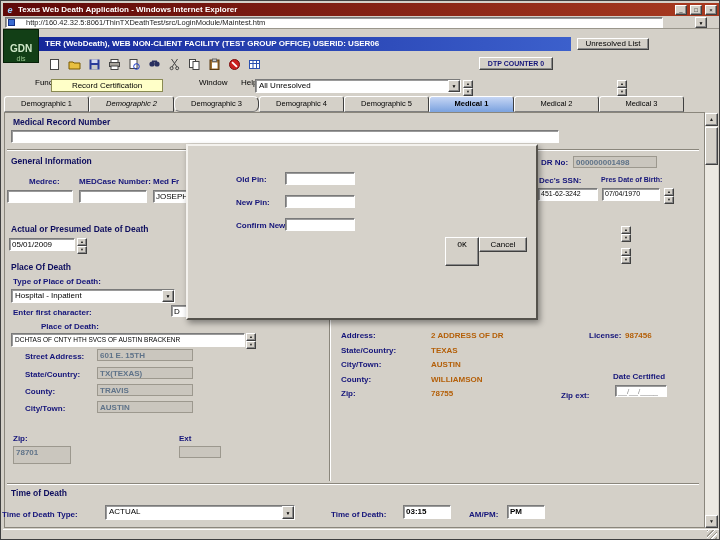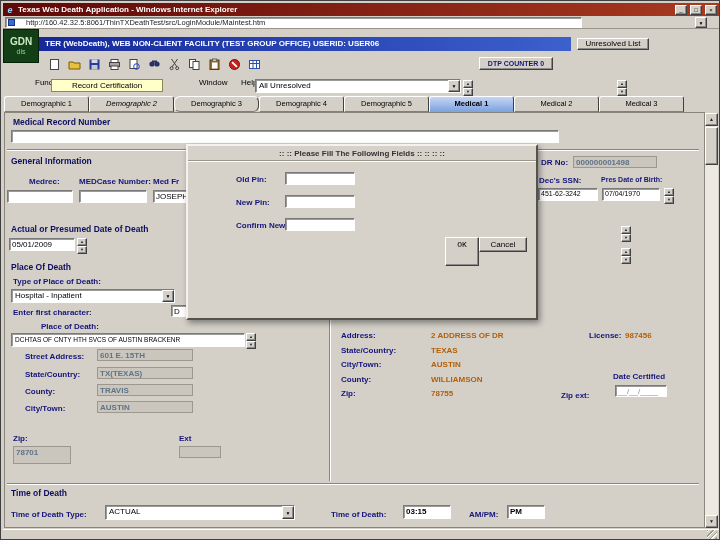--- a/index.html
+++ b/index.html
@@ -5,26 +5,26 @@
   *{margin:0;padding:0;box-sizing:border-box;font-family:"Liberation Sans",sans-serif;}
   body{background:#666;}
   .screen{position:relative;width:720px;height:540px;background:#d4d0c8;overflow:hidden;border:1px solid #404040;}
   .abs{position:absolute;}
   .titlebar{left:2px;top:2px;width:716px;height:13px;background:linear-gradient(to right,#5e0808,#a83a20);color:#fff;display:flex;align-items:center;gap:3px;padding:0 2px;}
   .titlebar .t{font-size:8px;font-weight:bold;white-space:nowrap;flex:1;}
   .ie-e{color:#9ad0ff;font-size:9px;font-weight:bold;font-style:italic;width:10px;text-align:center;}
   .btn3d{background:#d4d0c8;border:1px solid;border-color:#fff #404040 #404040 #fff;box-shadow:inset -1px -1px 0 #8a8a8a;}
   .win-btn{width:12px;height:10px;font-size:6px;line-height:8px;text-align:center;color:#000;}
   .addressbar{left:2px;top:15px;width:716px;height:13px;background:#d4d0c8;border-bottom:1px solid #9a968c;}
-  .addr-field{left:4px;top:16px;width:577px;height:11px;font-size:7.5px;line-height:9px;color:#222;padding-left:20px;white-space:nowrap;overflow:hidden;}
+  .addr-field{left:4px;top:16px;width:658px;height:11px;font-size:7.5px;line-height:9px;color:#222;padding-left:20px;white-space:nowrap;overflow:hidden;}
   .sunken{background:#fff;border:1px solid;border-color:#7a7a7a #fff #fff #7a7a7a;box-shadow:inset 1px 1px 0 #9a9a9a;}
   .addr-icon{left:7px;top:18px;width:7px;height:7px;background:#3a6cd0;border:1px solid #16328a;}
   .addr-arrow{left:694px;top:16px;width:12px;height:11px;font-size:5px;line-height:10px;text-align:center;}
   .logo{left:2px;top:28px;width:36px;height:34px;background:#123f16;border:1px solid #062008;color:#cfe8c8;text-align:center;}
-  .logo .l1{font-size:10px;font-weight:bold;line-height:13px;margin-top:5px;}
+  .logo .l1{font-size:10px;font-weight:bold;line-height:13px;margin-top:12px;}
   .logo .l2{font-size:7px;line-height:8px;color:#9ac890;}
   .appbar{left:38px;top:36px;width:532px;height:14px;background:linear-gradient(to right,#16289a,#3c60cc);color:#fff;font-size:8px;font-weight:bold;line-height:14px;padding-left:6px;white-space:nowrap;overflow:hidden;}
   .ticon{top:55px;width:19px;height:17px;display:flex;align-items:center;justify-content:center;background:#d4d0c8;border:1px solid #d4d0c8;}
   .dtp{left:478px;top:56px;width:74px;height:13px;font-size:7px;font-weight:bold;color:#14147a;text-align:center;line-height:11px;}
   .menu-item{top:77px;font-size:8px;color:#000;white-space:nowrap;padding-left:24px;}
   .menu-hl{left:50px;top:78px;width:112px;height:13px;background:#ffffc8;border:1px solid #8a8a52;font-size:8px;line-height:11px;text-align:center;color:#000;}
   .combo{font-size:8px;line-height:11px;padding-left:3px;white-space:nowrap;overflow:hidden;}
   .combo-arrow{width:12px;height:100%;position:absolute;right:0;top:0;font-size:5px;line-height:11px;text-align:center;}
   .spin{width:10px;display:flex;flex-direction:column;}
   .spin>div{flex:1;font-size:4px;line-height:6px;text-align:center;color:#222;}
@@ -251,42 +251,41 @@
   <span class="abs oval" style="left:430px;top:374px;">WILLIAMSON</span>
   <span class="abs lbl" style="left:340px;top:388px;">Zip:</span>
   <span class="abs oval" style="left:430px;top:388px;">78755</span>
   <span class="abs lbl" style="left:560px;top:390px;">Zip ext:</span>
   <span class="abs lbl" style="left:612px;top:371px;">Date Certified</span>
   <div class="abs sunken field" style="left:614px;top:384px;width:52px;height:12px;color:#888;">__/__/____</div>
 
   <div class="abs groove" style="left:6px;top:482px;width:692px;"></div>
 
   <span class="abs sec" style="left:10px;top:487px;">Time of Death</span>
-  <span class="abs lbl" style="left:10px;top:509px;">Time of Death Type:</span>
+  <span class="abs lbl" style="left:1px;top:509px;">Time of Death Type:</span>
   <div class="abs sunken combo" style="left:104px;top:504px;width:190px;height:15px;">
     <span>ACTUAL</span>
     <span class="combo-arrow btn3d" style="line-height:13px;">▼</span>
   </div>
   <span class="abs lbl" style="left:330px;top:509px;">Time of Death:</span>
   <div class="abs sunken field" style="left:402px;top:504px;width:48px;height:14px;font-weight:bold;">03:15</div>
   <span class="abs lbl" style="left:468px;top:509px;">AM/PM:</span>
   <div class="abs sunken field" style="left:506px;top:504px;width:38px;height:14px;font-weight:bold;">PM</div>
 
   <div class="abs sb">
     <div class="sb-btn btn3d" style="position:absolute;top:0;">▲</div>
     <div class="btn3d" style="position:absolute;top:14px;width:13px;height:38px;"></div>
     <div class="sb-btn btn3d" style="position:absolute;bottom:0;">▼</div>
   </div>
 
   <div class="abs statusbar">
     <div class="grip"></div>
   </div>
 
   <div class="abs dialog">
-    <div class="dialog-title">:: :: Please Fill The Following Fields :: :: :: ::</div>
     <span class="abs lbl" style="left:48px;top:29px;">Old Pin:</span>
     <div class="abs sunken field" style="left:97px;top:26px;width:70px;height:13px;"></div>
     <span class="abs lbl" style="left:48px;top:52px;">New Pin:</span>
     <div class="abs sunken field" style="left:97px;top:49px;width:70px;height:13px;"></div>
     <span class="abs lbl" style="left:48px;top:75px;">Confirm New Pin:</span>
     <div class="abs sunken field" style="left:97px;top:72px;width:70px;height:13px;"></div>
     <div class="abs btn3d btn" style="left:257px;top:91px;width:34px;height:29px;line-height:13px;font-family:Liberation Mono, monospace;">OK</div>
     <div class="abs btn3d btn" style="left:291px;top:91px;width:48px;height:15px;line-height:13px;">Cancel</div>
   </div>
 

